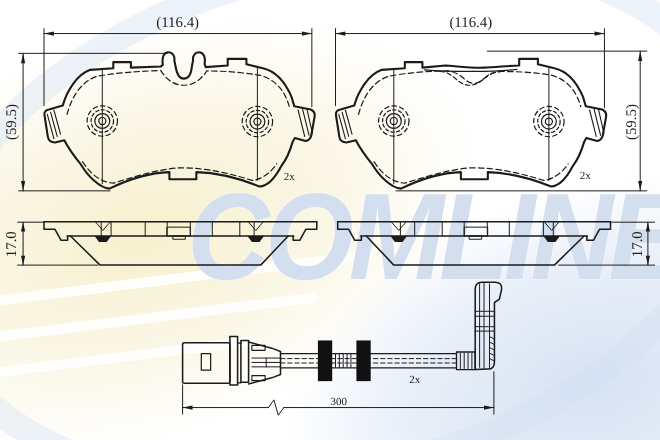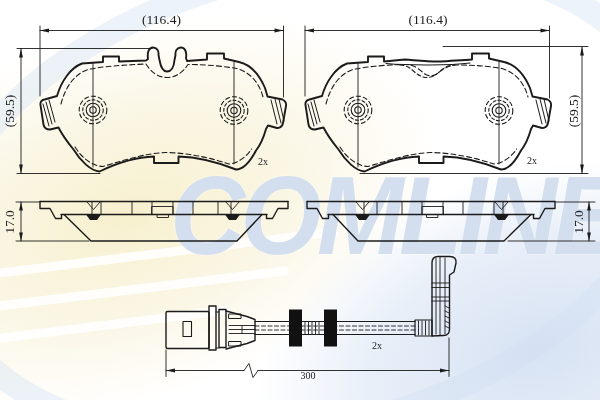--- a/index.html
+++ b/index.html
@@ -202,15 +202,15 @@
   </svg>
 
   <span class="dim" style="left:161.5px;top:20px;">(116.4)</span>
   <span class="dim" style="left:428px;top:20px;">(116.4)</span>
   <span class="dim rot" style="left:9.5px;top:111px;">(59.5)</span>
   <span class="dim rot" style="left:574px;top:110.5px;">(59.5)</span>
   <span class="dim qty" style="left:263px;top:162px;">2x</span>
   <span class="dim qty" style="left:532px;top:161px;">2x</span>
   <span class="dim rot" style="left:10px;top:221.5px;">17.0</span>
   <span class="dim rot" style="left:578.5px;top:221.5px;">17.0</span>
-  <span class="dim qty" style="left:308px;top:376px;">300</span>
+  <span class="dim qty" style="left:308px;top:366px;">300</span>
   <span class="dim qty" style="left:377px;top:345.5px;">2x</span>
 </div>
 
 </body></html>

